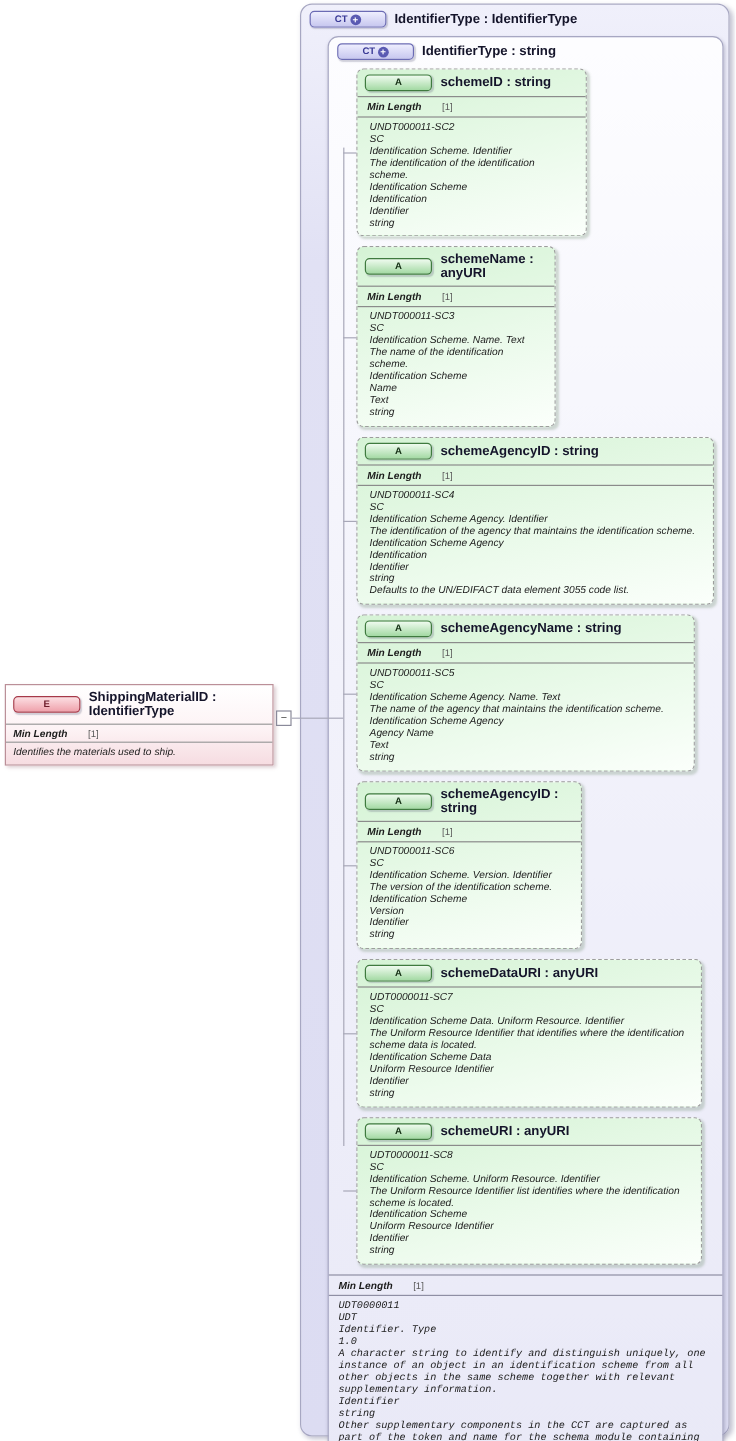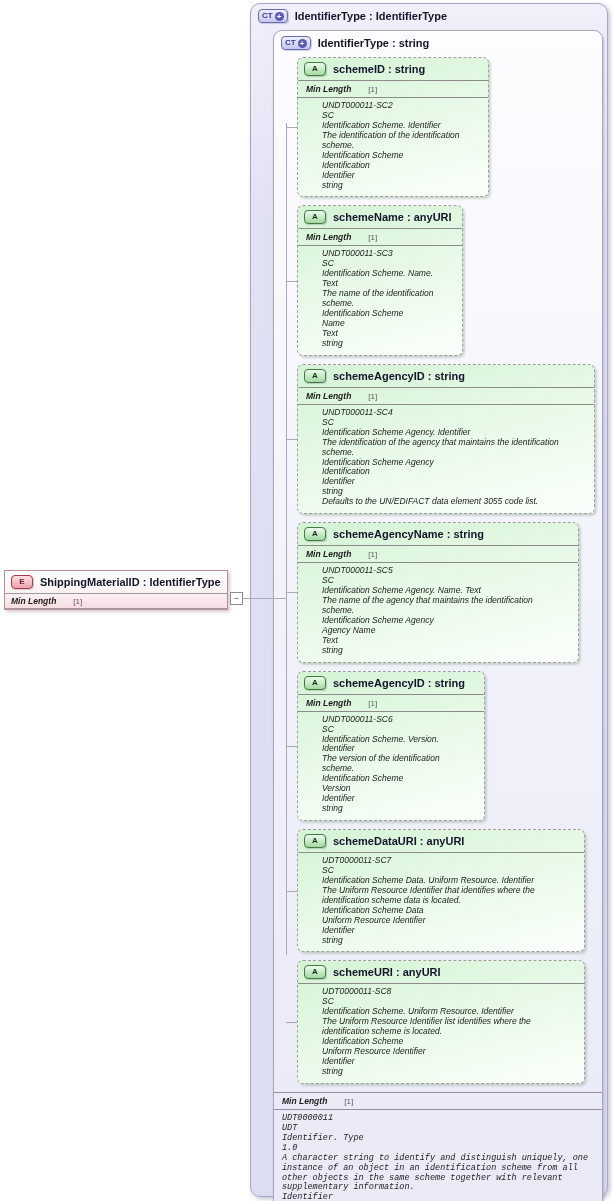--- a/index.html
+++ b/index.html
@@ -5,21 +5,21 @@
   html,body{margin:0;padding:0;background:#ffffff;}
   #stage{
     position:relative;width:613px;height:1201px;background:#ffffff;overflow:hidden;
     font-family:"Liberation Sans",sans-serif;color:#1b1b24;
   }
 
   
   .badge{
     display:inline-flex;align-items:center;justify-content:center;gap:2px;
     font-size:8px;font-weight:bold;line-height:10px;
-    border:1px solid;border-radius:4px;padding:0 3px;height:12px;
+    border:1px solid;border-radius:4px;padding:0 20px;height:12px;
     box-shadow:1px 1px 1px rgba(80,80,110,.25);flex:0 0 auto;
   }
   .badge-ct{background:linear-gradient(#eeeefe,#c7c7ef);border-color:#6b6bb4;color:#3a3a96;}
   .badge-ct .plus-circle{
     width:9px;height:9px;border-radius:50%;background:#5a5ab2;color:#fff;
     font-size:8px;font-weight:bold;line-height:9px;text-align:center;display:inline-block;
   }
   .badge-a{background:linear-gradient(#effbef,#a3d9a3);border-color:#3f7a3f;color:#153015;min-width:14px;}
   .badge-e{background:linear-gradient(#fcdfe3,#efa1ab);border-color:#a63848;color:#6d1b29;min-width:14px;}
 
@@ -58,21 +58,21 @@
   
   .attr-box{
     position:relative;box-sizing:border-box;margin-bottom:8px;
     background:linear-gradient(165deg,#d5f3d5 0%,#eafaea 55%,#fbfffb 100%);
     border:1px dashed #9d9d9d;border-radius:6px;
     box-shadow:2px 2px 2px rgba(110,140,110,.3);
   }
   .attr-box::before{content:"";position:absolute;left:-12px;top:50%;width:11px;height:1px;background:#a8a8b8;}
   .attr-box .hdr{padding:4px 6px;border-bottom:1px solid #8b8b8b;}
   .attr-box .facet-row{border-bottom:1px solid #8b8b8b;padding:2px 6px;}
-  .attr-box .doc{padding:3px 24px 6px;font-style:italic;}
+  .attr-box .doc{padding:3px 10px 6px;font-style:italic;}
   .w1{width:192px;} .w2{width:166px;} .w3{width:298px;} .w4{width:282px;}
   .w5{width:188px;} .w6{width:288px;} .w7{width:288px;}
 
   
   .inner-footer-facet{border-top:1px solid #8f8fa4;border-bottom:1px solid #8f8fa4;margin-top:4px;}
   .ct-inner > .doc{padding:4px 8px 8px;font-family:Liberation Mono, monospace;}
   .ct-inner .facet-row,.ct-outer > .facet-footer .facet-row{padding:3px 8px;}
 
   
   .el-box{
@@ -99,20 +99,21 @@
 
   <div class="el-box">
     <div class="hdr">
       <span class="badge badge-e">E</span>
       <span>ShippingMaterialID : IdentifierType</span>
     </div>
     <div class="facet-row">
       <span class="facet-label">Min Length</span>
       <span class="facet-value">[1]</span>
     </div>
+    <div class="doc">Identifies the materials used to ship.</div>
   </div>
 
   <div class="toggle">−</div>
   <div class="h-connector"></div>
 
   <div class="ct-outer">
     <div class="hdr">
       <span class="badge badge-ct">
         <span>CT</span>
         <span class="plus-circle">+</span>

